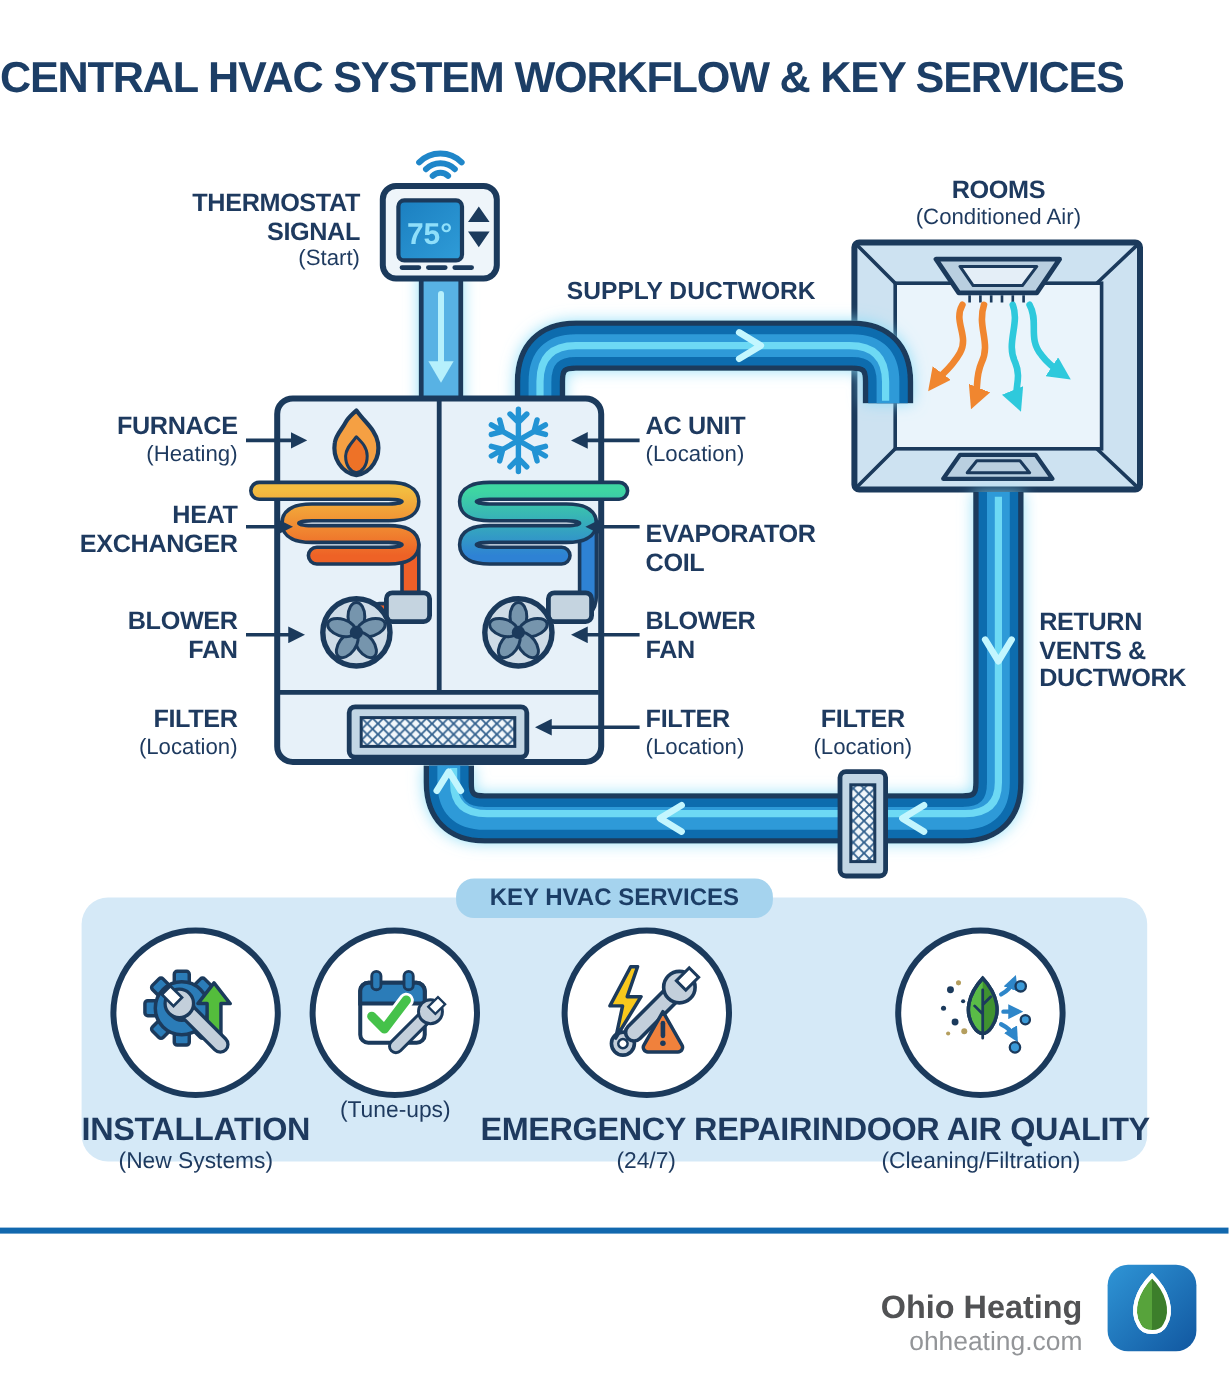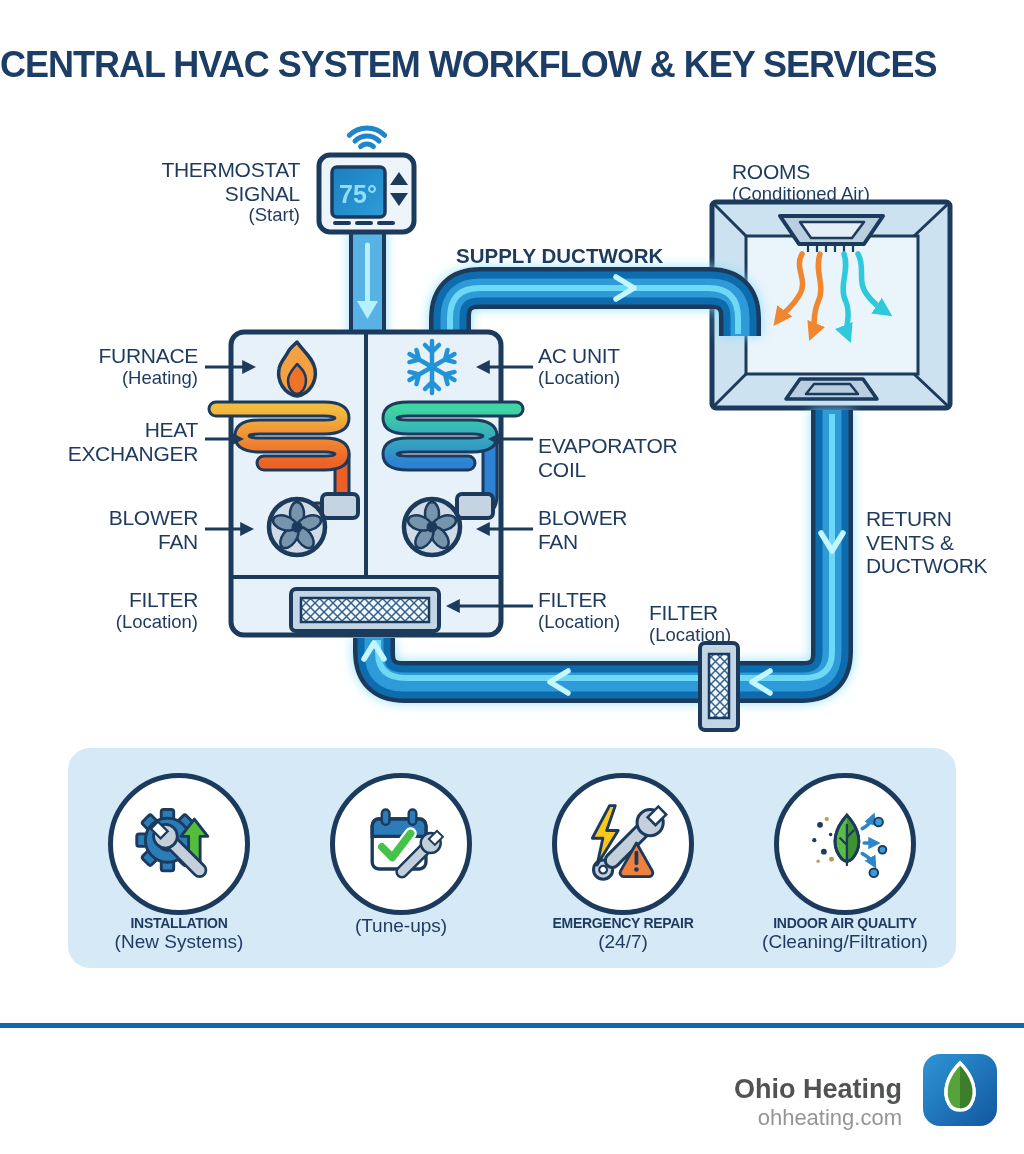--- a/index.html
+++ b/index.html
@@ -2,36 +2,36 @@
 <html style="--navy-text: #1e3a5f; --outline-navy: #1b3a5c; --duct-blue: #0d6cae; --duct-light-blue: #2f9ad8; --duct-glow-cyan: #86dcf8; --panel-blue: #d5e9f7; --tab-blue: #a5d3ee; --heating-orange: #ee6226; --cooling-teal: #3ed6a2; --cooling-cyan: #2ec9dc; --warning-orange: #f0813c; --bolt-yellow: #f8c81c; --accent-green: #54bd3c; --brand-line-blue: #1268ae; --logo-green: #57a33b;"><head>
 <meta charset="utf-8">
 <style>
   html,body{margin:0;padding:0;background:#ffffff;}
   .canvas{position:relative;width:1024px;height:1154px;background:#ffffff;
           font-family:"Liberation Sans",sans-serif;overflow:hidden;color:var(--navy-text,#1e3a5f);}
   .title{position:absolute;top:44px;left:0;width:1024px;text-align:left;
          font-size:36px;font-weight:700;letter-spacing:-1px;color:#1c3e66;}
   svg.diag{position:absolute;left:0;top:0;}
   .lbl{position:absolute;line-height:1.12;color:#1e3a5f;}
-  .lbl .b{font-weight:400;font-size:21px;letter-spacing:-0.3px;white-space:pre-line;}
+  .lbl .b{font-weight:700;font-size:21px;letter-spacing:-0.3px;white-space:pre-line;}
   .lbl .s{font-weight:400;font-size:18.5px;white-space:pre-line;}
-  .ta-r{text-align:right;} .ta-c{text-align:left;margin-top:13px;} .ta-l{text-align:left;}
+  .ta-r{text-align:right;} .ta-c{text-align:center;} .ta-l{text-align:left;}
   .supply-lbl{font-weight:700;font-size:20.5px;}
   
   .services-panel{position:absolute;left:68px;top:748px;width:888px;height:220px;
                   background:#d5e9f7;border-radius:22px;}
   .services-tab{position:absolute;left:50%;top:-16px;transform:translateX(-50%);
                 background:#a5d3ee;border-radius:15px;padding:5px 28px;
                 font-weight:700;font-size:20px;color:#1c3e66;white-space:nowrap;}
   .services-row{display:flex;padding-top:25px;}
   .service{flex:1;text-align:center;}
   .service-circle{width:132px;height:132px;border-radius:50%;background:#ffffff;
                   border:5px solid #1b3a5c;margin:0 auto;display:flex;
                   align-items:center;justify-content:center;}
-  .service-label{margin-top:0;font-weight:700;font-size:14px;letter-spacing:-0.3px;
+  .service-label{margin-top:11px;font-weight:700;font-size:27px;letter-spacing:-0.3px;
                  color:#1e3a5f;white-space:nowrap;}
   .service-sub{font-size:19px;color:#1e3a5f;}
   
   .footer-line{position:absolute;left:0;top:1023px;width:1024px;height:5px;background:#1268ae;}
   .brand-block{position:absolute;right:122px;top:1062px;text-align:right;margin-top:13px;}
   .brand-name{font-weight:700;font-size:27px;color:#515254;line-height:1.05;}
   .brand-site{font-size:22px;color:#939598;margin-top:2px;}
   .logo{position:absolute;left:922px;top:1053px;}
   .hiddefs{position:absolute;width:0;height:0;overflow:hidden;}
 </style>
@@ -284,20 +284,23 @@
     <div class="s">(Location)</div>
   </div>
 
   <div class="lbl ta-l" style="left:866px;top:507px;">
     <div class="b">RETURN
 VENTS &amp;
 DUCTWORK</div>
   </div>
 
   <div class="services-panel">
+    <div class="services-tab">
+      <span>KEY HVAC SERVICES</span>
+    </div>
     <div class="services-row">
 
       <div class="service">
         <div class="service-circle">
           <svg width="96" height="96" viewBox="0 0 100 100">
             <g transform="translate(38,46)" fill="#2b7cb8" stroke="#1b3a5c" stroke-width="3" stroke-linejoin="round">
               <rect x="-6.5" y="-32" width="13" height="13" rx="2.5"></rect>
               <rect x="-6.5" y="-32" width="13" height="13" rx="2.5" transform="rotate(45)"></rect>
               <rect x="-6.5" y="-32" width="13" height="13" rx="2.5" transform="rotate(90)"></rect>
               <rect x="-6.5" y="-32" width="13" height="13" rx="2.5" transform="rotate(135)"></rect>

